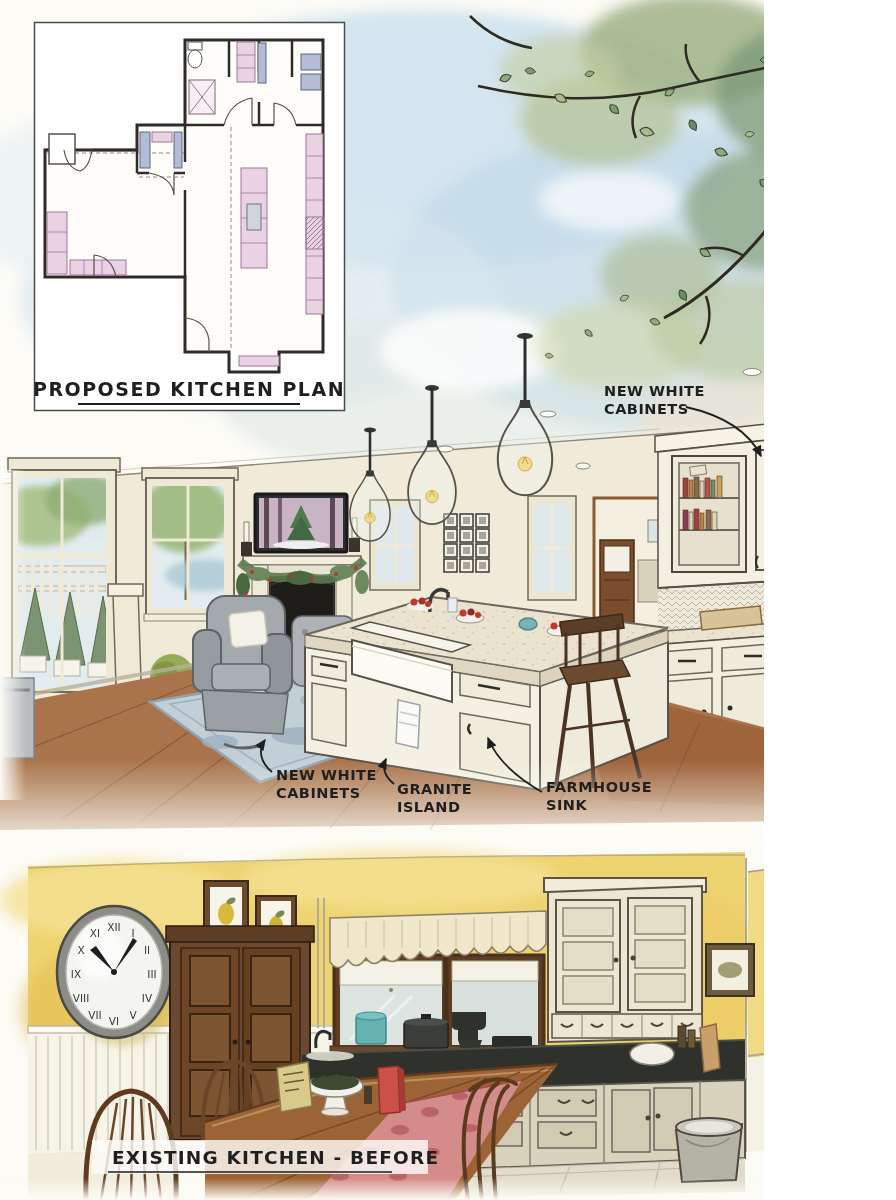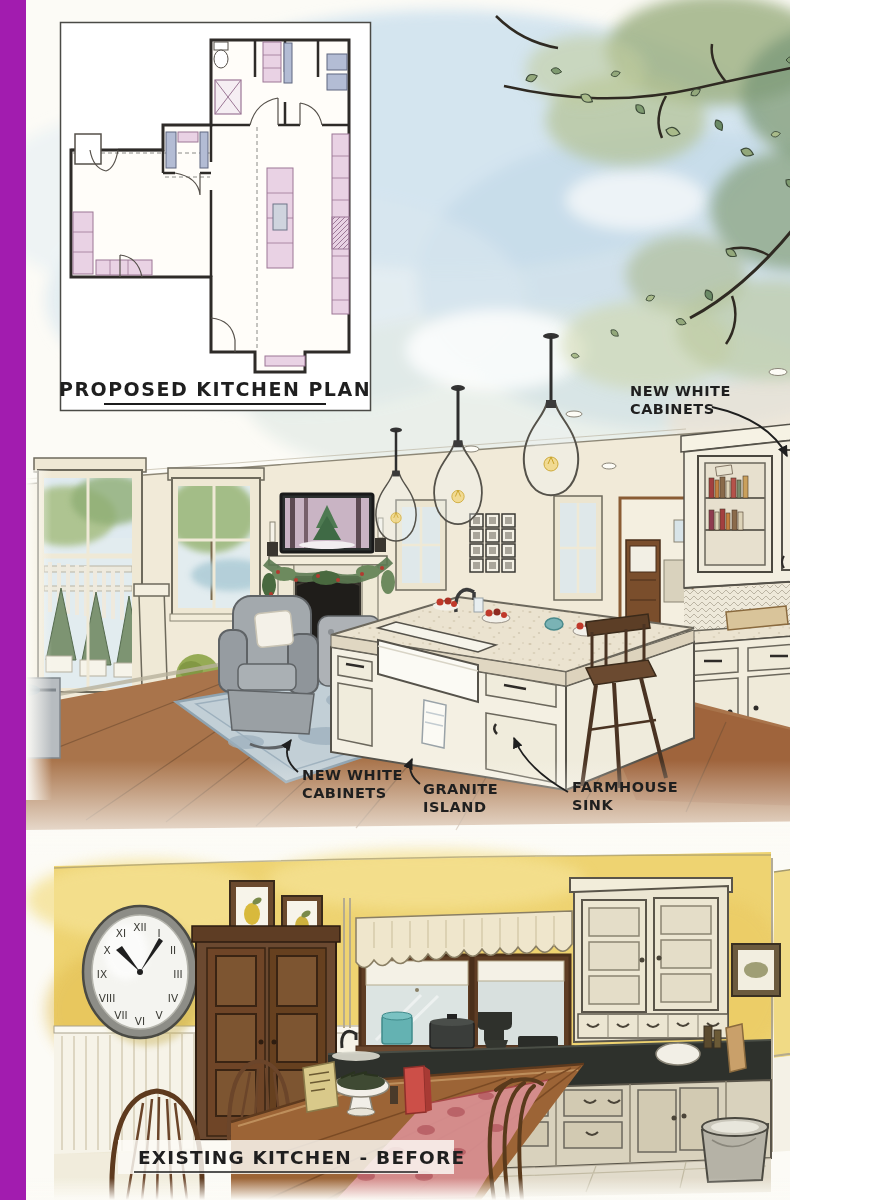--- a/index.html
+++ b/index.html
@@ -1,17 +1,17 @@
 <!DOCTYPE html>
 <html><head>
 <meta charset="utf-8">
 <style>
   html,body{margin:0;padding:0;background:#ffffff;}
-  .canvas{position:relative;width:764px;height:1200px;overflow:hidden;background:#a21caf;
-          font-family:"DejaVu Sans", sans-serif;padding-left:26px;}
+  .canvas{position:relative;width:764px;height:1200px;overflow:hidden;background:#a16207;
+          font-family:"DejaVu Sans", sans-serif;}
   svg{display:block}
   text{font-family:"DejaVu Sans", sans-serif;}
   .hand{font-weight:700;fill:#1f1f1f;}
   .roman{font-family:"DejaVu Serif", serif;fill:#3a3a34;}
 </style>
 </head>
 <body>
 
 <div class="canvas">
 <svg width="896" height="1200" viewBox="0 0 896 1200">

